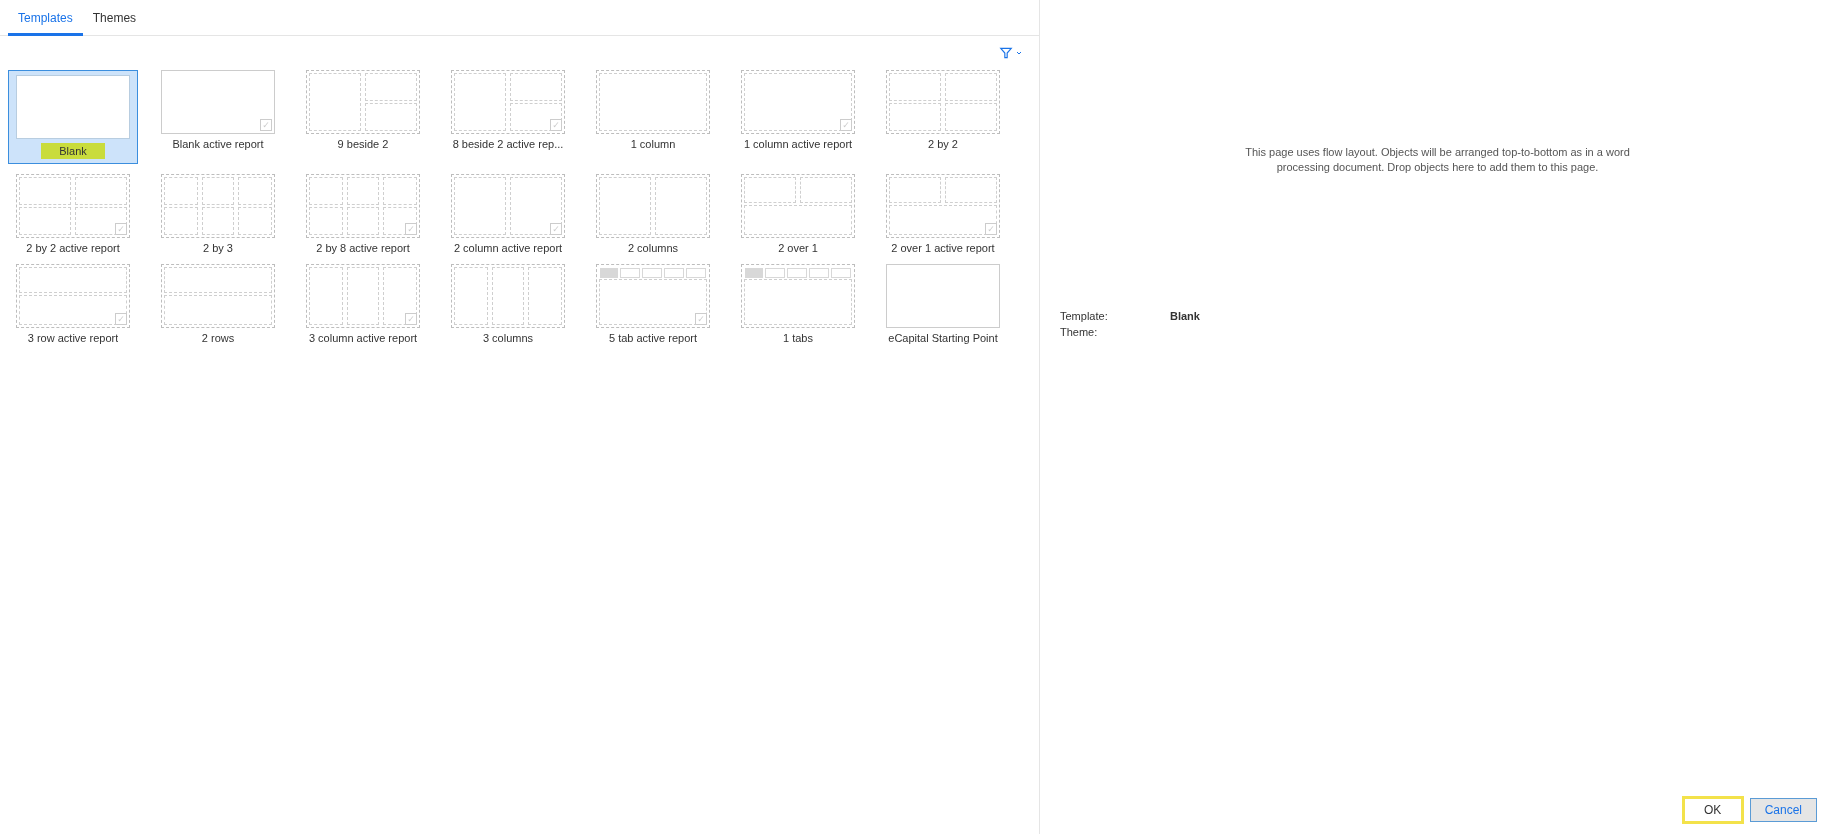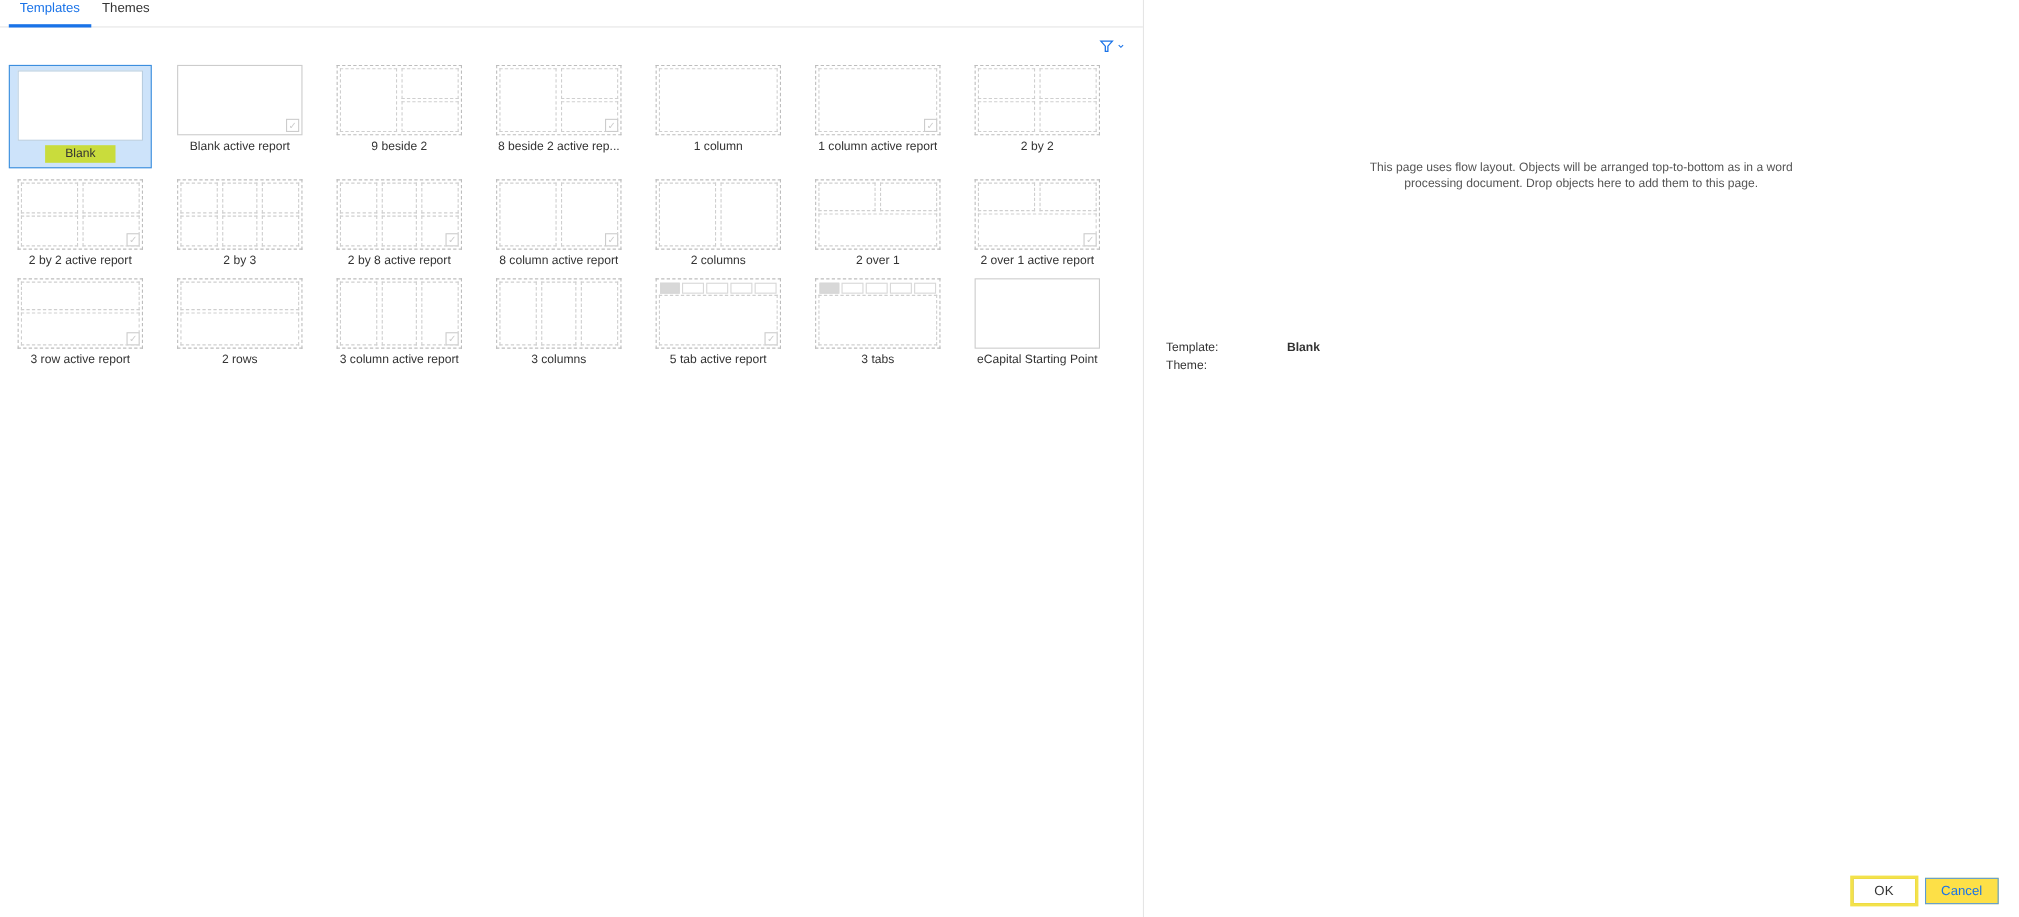--- a/index.html
+++ b/index.html
@@ -3,21 +3,21 @@
 <meta charset="utf-8">
 <style>
   * { box-sizing: border-box; }
   html, body { margin:0; padding:0; font-family: Arial, Helvetica, sans-serif; font-size:11px; color:#333; background:#fff; height:100%; }
   .app { display:flex; height:834px; width:1835px; position:relative; }
   .left-pane { flex:0 0 1040px; border-right:1px solid #e5e5e5; display:flex; flex-direction:column; }
   .right-pane { flex:1; position:relative; padding:10px 20px 60px 20px; display:flex; flex-direction:column; }
 
   
   .tabs { display:flex; border-bottom:1px solid #e5e5e5; padding:0 8px; }
-  .tab { padding:0 10px 8px 10px; cursor:pointer; font-size:12px; color:#333; }
+  .tab { padding:11px 10px 8px 10px; cursor:pointer; font-size:12px; color:#333; }
   .tab.active { color:#1a73e8; border-bottom:3px solid #1a73e8; margin-bottom:-1px; font-weight:500; }
   .toolbar-row { display:flex; justify-content:flex-end; padding:6px 12px 0 12px; }
   .filter-btn { color:#1a73e8; display:flex; align-items:center; gap:2px; cursor:pointer; padding:4px; }
 
   
   .grid { padding:6px 8px; display:flex; flex-wrap:wrap; gap:10px 15px; align-content:flex-start; }
   .card { width:130px; display:flex; flex-direction:column; align-items:center; gap:4px; cursor:pointer; }
   .thumb { width:114px; height:64px; background:#fff; border:1px dashed #bdbdbd; position:relative; display:flex; }
   .thumb.solid { border-style:solid; border-color:#ccc; }
   .card.selected { background:#cde3fa; padding:4px; width:130px; border:1px solid #3b8ede; }
@@ -37,21 +37,21 @@
   
   .preview-area { flex:0 0 300px; display:flex; align-items:center; justify-content:center; text-align:center; color:#555; font-size:11px; padding:0 40px; }
   .preview-area p { line-height:1.4; max-width:420px; }
   .meta { font-size:11px; color:#333; }
   .meta-row { display:flex; gap:40px; margin-bottom:4px;}
   .meta-label { width:70px; }
   .meta-value { font-weight:bold; }
 
   
   .footer { position:absolute; right:18px; bottom:12px; display:flex; gap:8px; }
-  .btn { min-width:58px; padding:4px 14px; font-size:12px; border:1px solid #5b9bd5; background:#fde047; color:#1a73e8; cursor:pointer; }
+  .btn { min-width:58px; padding:4px 14px; font-size:12px; border:1px solid #5b9bd5; background:#e5e5e5; color:#1a73e8; cursor:pointer; }
   .btn-ok { border:1px solid #b59b00; background:#fff; color:#333; position:relative; }
   .btn-ok::before { content:""; position:absolute; inset:-3px; border:3px solid #f3e24a; pointer-events:none;}
 </style>
 </head>
 <body>
 
 <div class="app">
   <div class="left-pane">
     <div class="tabs">
       <div class="tab active">Templates</div>
@@ -149,21 +149,21 @@
             <div class="check-badge">✓</div>
           </div>
           <div class="label">2 by 8 active report</div>
         </div>
         <div class="card">
           <div class="thumb">
             <div class="cell" style="left:2px;top:2px;right:58px;bottom:2px"></div>
             <div class="cell" style="left:58px;top:2px;right:2px;bottom:2px"></div>
             <div class="check-badge">✓</div>
           </div>
-          <div class="label">8 column active report</div>
+          <div class="label">2 column active report</div>
         </div>
         <div class="card">
           <div class="thumb">
             <div class="cell" style="left:2px;top:2px;right:58px;bottom:2px"></div>
             <div class="cell" style="left:58px;top:2px;right:2px;bottom:2px"></div>
           </div>
           <div class="label">2 columns</div>
         </div>
         <div class="card">
           <div class="thumb">
@@ -232,21 +232,21 @@
           <div class="thumb">
             <div class="tabstrip">
               <div class="t first"></div>
               <div class="t"></div>
               <div class="t"></div>
               <div class="t"></div>
               <div class="t"></div>
             </div>
             <div class="cell" style="left:2px;top:14px;right:2px;bottom:2px"></div>
           </div>
-          <div class="label">3 tabs</div>
+          <div class="label">1 tabs</div>
         </div>
         <div class="card">
           <div class="thumb solid"></div>
           <div class="label">eCapital Starting Point</div>
         </div>
       </div>
   </div>
 
   <div class="right-pane">
     <div class="preview-area">

